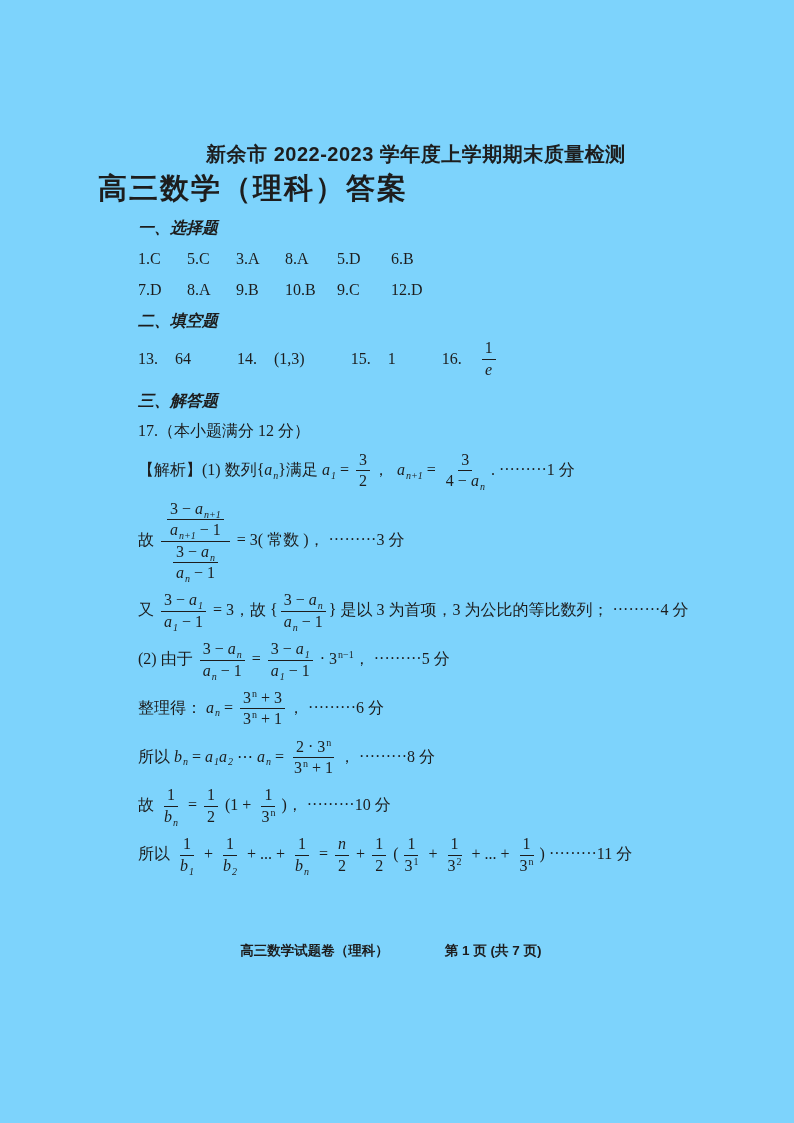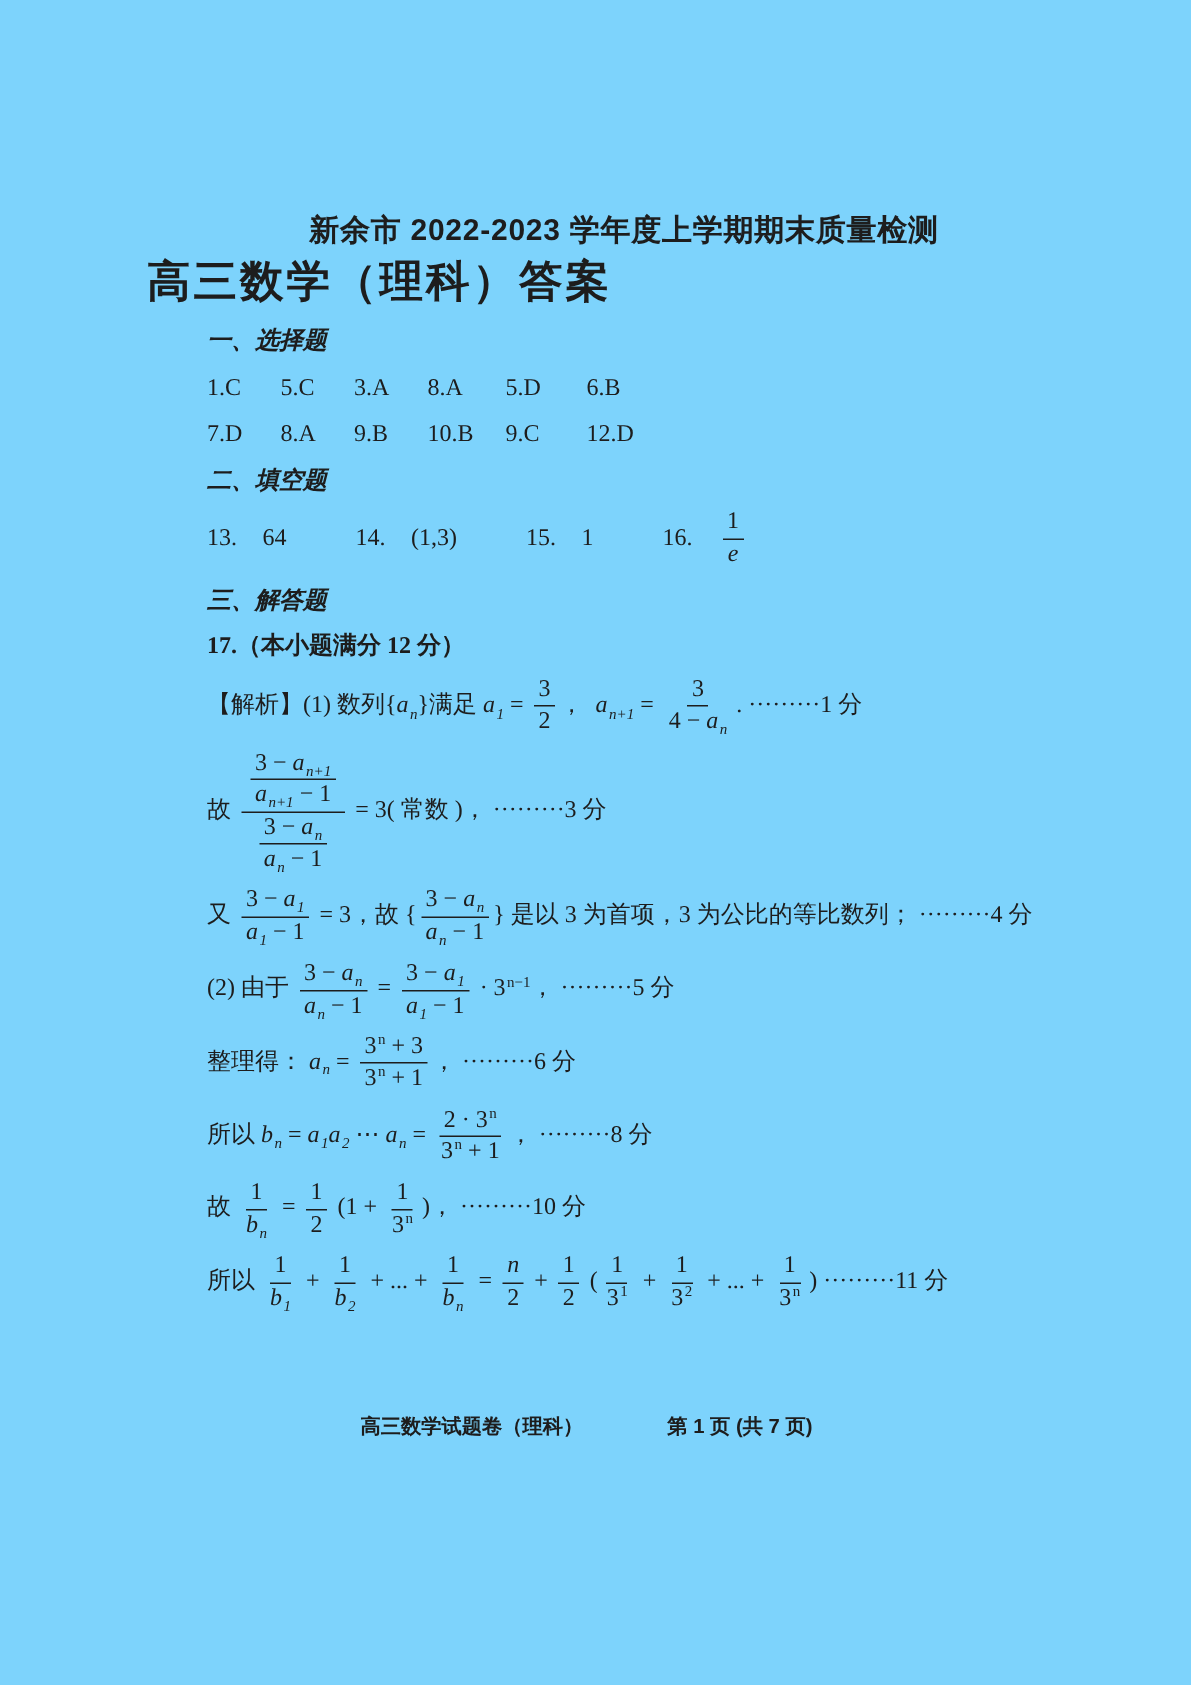--- a/index.html
+++ b/index.html
@@ -56,21 +56,21 @@
     margin-top:5px;
     min-height:44px;
     font-size:16px;
     white-space:pre;
   }
   .blank-item { display:flex; align-items:center; margin-right:46px; }
   .blank-no { margin-right:17px; }
 
   .q17 {
     font-size:16px;
-    font-weight:bold;
+    font-weight:normal;
     line-height:22px;
     margin:8px 0 0;
   }
 
   .math-line {
     margin-top:9px;
     font-size:16px;
     line-height:1.25;
     white-space:pre;
   }

